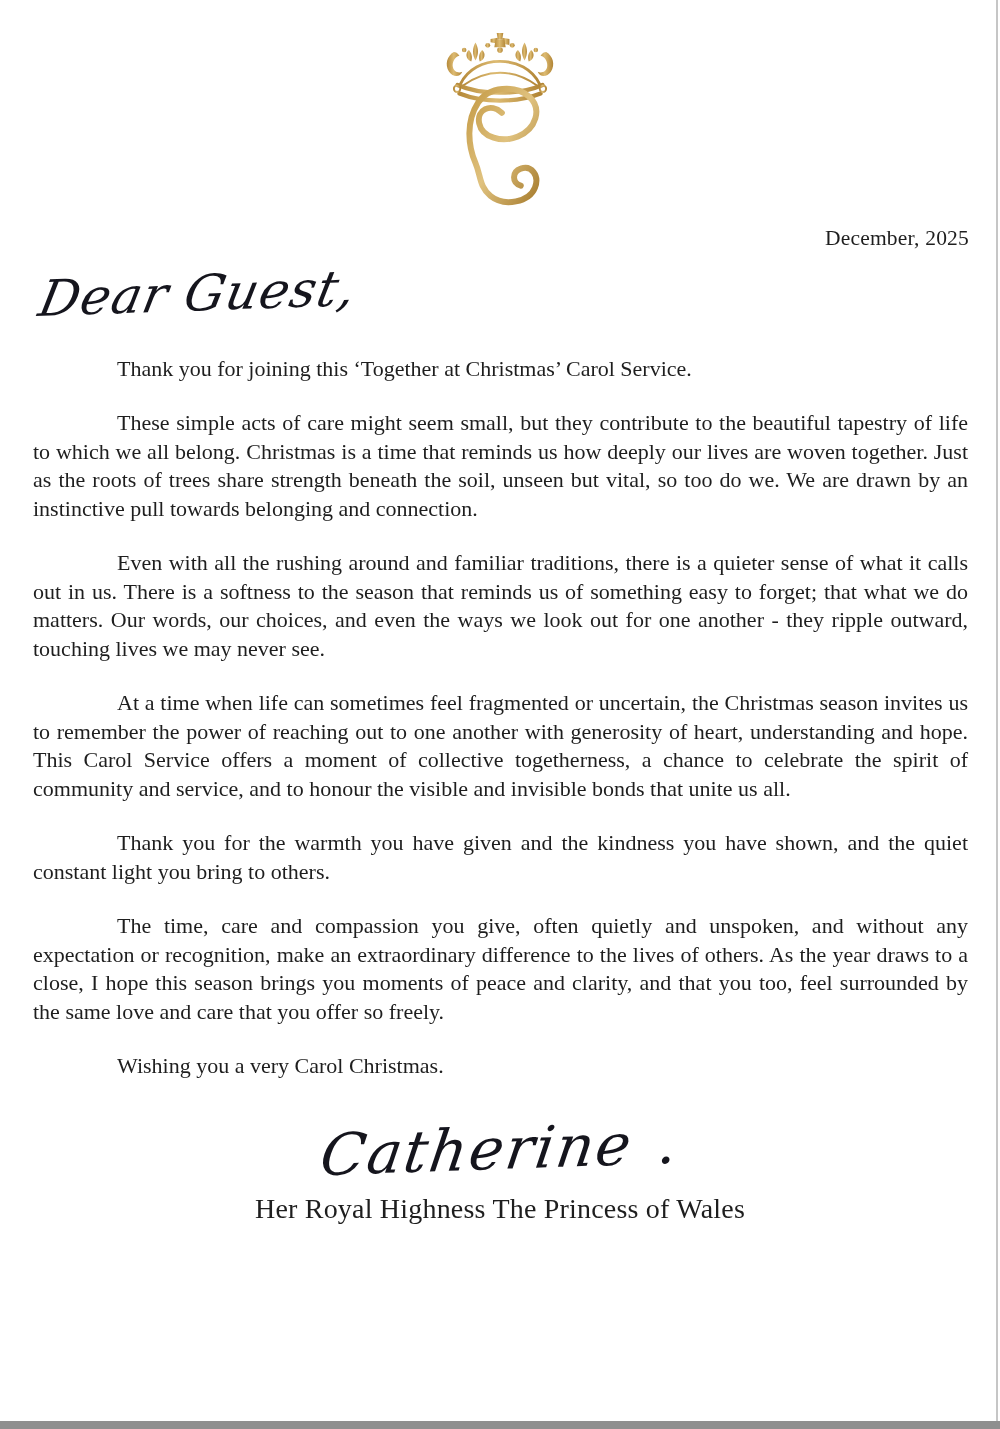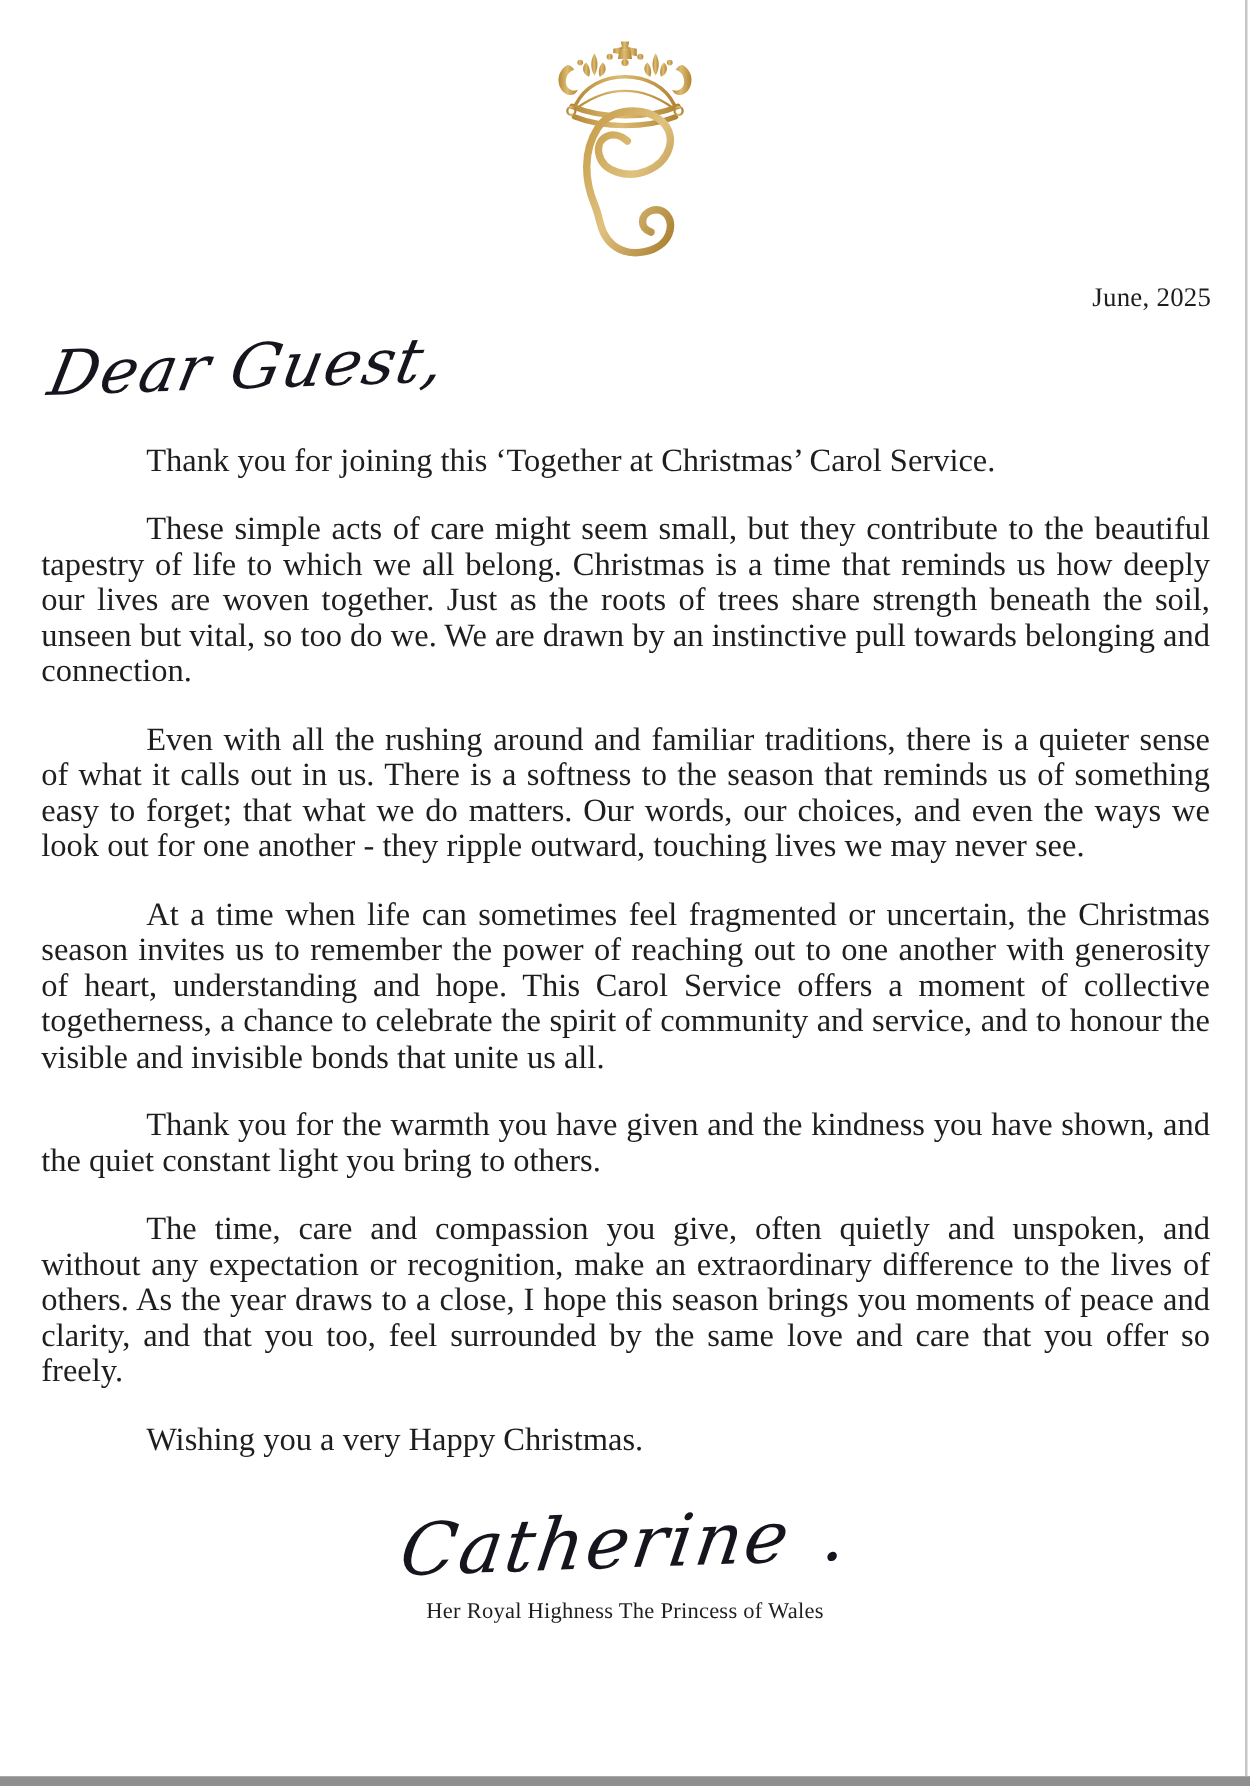--- a/index.html
+++ b/index.html
@@ -17,29 +17,29 @@
 
   .script { font-family:"DejaVu Serif", serif; font-style:italic; color:#15151d; }
 
   .salutation {
     margin:20px 0 0 34px; font-size:50px; line-height:1.15;
     transform:skewX(-13deg) rotate(-2deg); transform-origin:left bottom;
     letter-spacing:1px; width:400px;
   }
 
   .letter-body { margin:26px 32px 0 33px; text-align:justify;
-    font-size:26px; line-height:28.5px; }
+    font-size:22px; line-height:28.5px; }
   .letter-body p { margin:0 0 26px 0; text-indent:84px; }
 
   .signature-block { margin-top:12px; text-align:center; font-size:58px;
     line-height:1.45; letter-spacing:2px; }
   .signature-inner { display:inline-block; transform:skewX(-10deg) rotate(-2deg); }
   .sig-dot { margin-left:26px; font-style:normal; }
 
-  .signoff { text-align:center; font-size:18px; margin-top:2px; letter-spacing:0.2px; }
+  .signoff { text-align:center; font-size:28px; margin-top:2px; letter-spacing:0.2px; }
 
   .edge-right { position:absolute; top:0; right:2px; width:2px; height:1421px;
     background:#c6c6c6; }
   .bottom-bar { position:absolute; left:0; bottom:0; width:1000px; height:8px;
     background:#8f8f8f; }
 </style>
 </head>
 <body>
 
 <div class="page">
@@ -103,32 +103,32 @@
            C93,49 100,28 86,15
            C71,2 43,4 32,21
            C19,41 21,66 29,85
            C35,99 33,110 45,120
            C60,132 86,126 92,111
            C97,98 88,87 77,91
            C68,94 67,106 77,109"></path>
     </svg>
   </div>
 
-  <div class="date-line">June, 2025</div>
+  <div class="date-line">December, 2025</div>
 
   <div class="salutation script">Dear Guest,</div>
 
   <div class="letter-body">
     <p>Thank you for joining this ‘Together at Christmas’ Carol Service.</p>
     <p>These simple acts of care might seem small, but they contribute to the beautiful tapestry of life to which we all belong. Christmas is a time that reminds us how deeply our lives are woven together. Just as the roots of trees share strength beneath the soil, unseen but vital, so too do we. We are drawn by an instinctive pull towards belonging and connection.</p>
     <p>Even with all the rushing around and familiar traditions, there is a quieter sense of what it calls out in us. There is a softness to the season that reminds us of something easy to forget; that what we do matters. Our words, our choices, and even the ways we look out for one another - they ripple outward, touching lives we may never see.</p>
     <p>At a time when life can sometimes feel fragmented or uncertain, the Christmas season invites us to remember the power of reaching out to one another with generosity of heart, understanding and hope. This Carol Service offers a moment of collective togetherness, a chance to celebrate the spirit of community and service, and to honour the visible and invisible bonds that unite us all.</p>
     <p>Thank you for the warmth you have given and the kindness you have shown, and the quiet constant light you bring to others.</p>
     <p>The time, care and compassion you give, often quietly and unspoken, and without any expectation or recognition, make an extraordinary difference to the lives of others. As the year draws to a close, I hope this season brings you moments of peace and clarity, and that you too, feel surrounded by the same love and care that you offer so freely.</p>
-    <p>Wishing you a very Happy Christmas.</p>
+    <p>Wishing you a very Carol Christmas.</p>
   </div>
 
   <div class="signature-block script">
     <span class="signature-inner">
       <span>Catherine</span><span class="sig-dot">.</span>
     </span>
   </div>
 
   <div class="signoff">Her Royal Highness The Princess of Wales</div>
 

